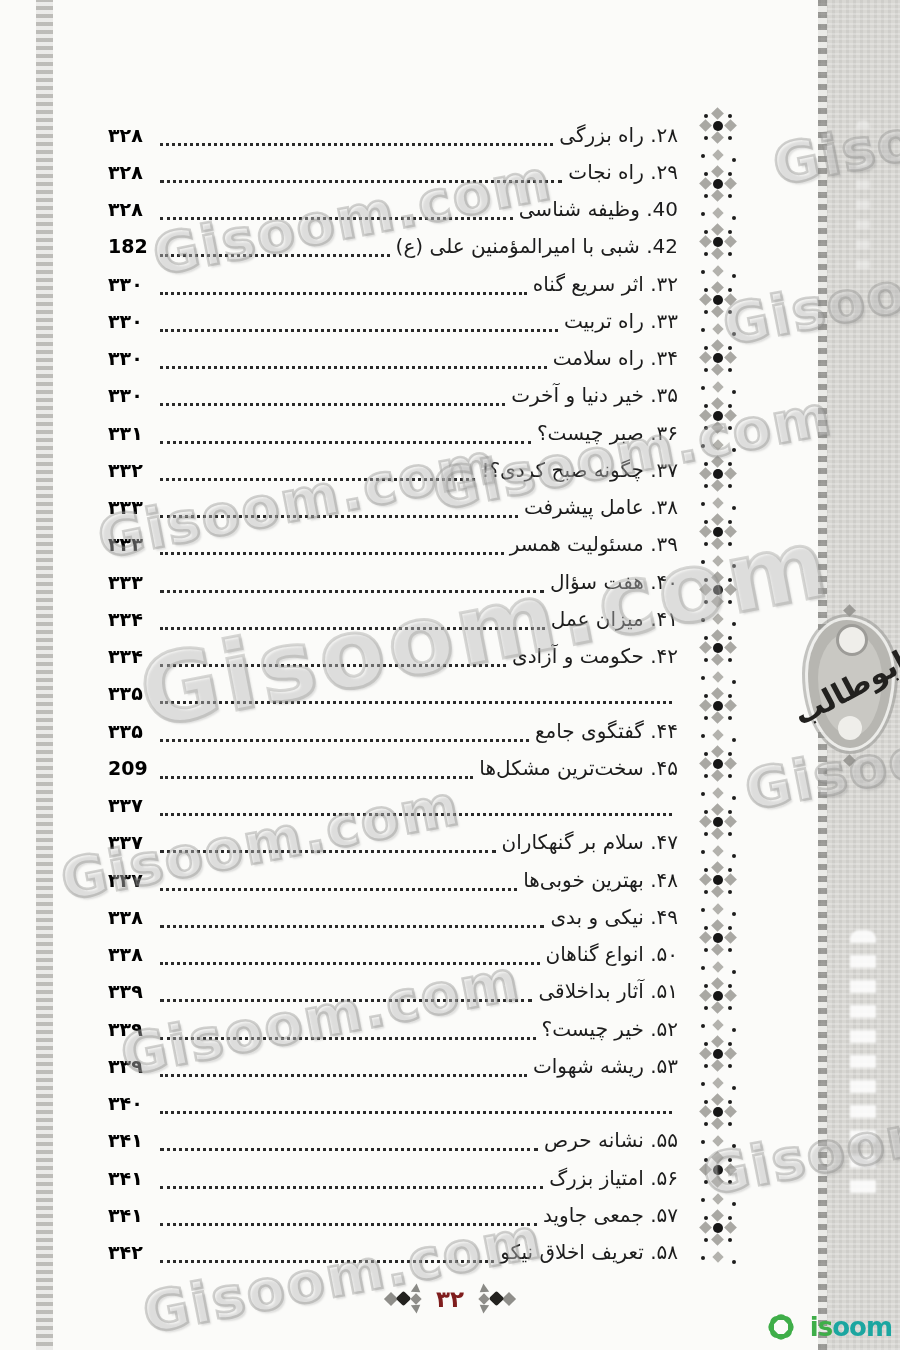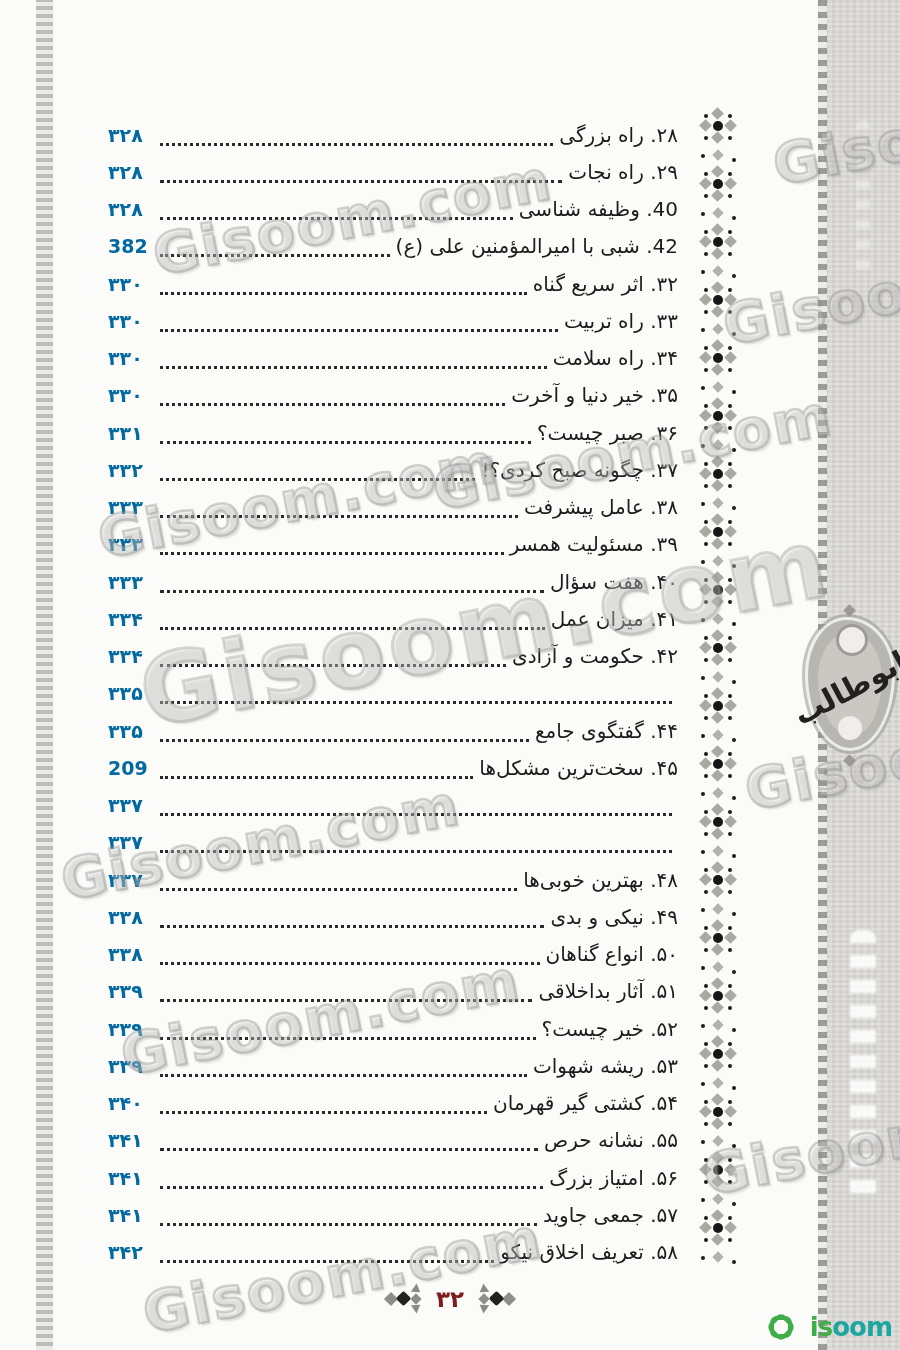--- a/index.html
+++ b/index.html
@@ -57,21 +57,21 @@
   .p1{left:10px;top:2px;} .p2{left:34px;top:2px;} .p3{left:10px;top:24px;} .p4{left:34px;top:24px;}
   .osd{position:absolute;left:20px;top:39px;width:8px;height:8px;background:#b3b2ad;transform:rotate(45deg);}
   .p5{left:7px;top:42px;} .p6{left:38px;top:46px;}
 
   
   .toc{position:absolute;left:108px;top:116px;width:570px;height:1155px;z-index:4;
     display:flex;flex-direction:column;direction:rtl;}
   .toc-row{display:flex;align-items:center;height:37.25px;direction:rtl;}
   .entry{white-space:nowrap;font-size:20px;font-weight:400;color:#1c1c1c;}
   .leader{flex:1;height:19px;border-bottom:3px dotted #2a2a2a;margin:0 6px;min-width:20px;}
-  .pnum{min-width:46px;font-size:19px;font-weight:700;color:#0369a1;text-align:left;}
+  .pnum{min-width:46px;font-size:19px;font-weight:700;color:#000000;text-align:left;}
 
   
   .wm{position:absolute;font-weight:700;font-size:56px;letter-spacing:2px;white-space:nowrap;
     transform:rotate(-11deg);color:rgba(220,220,218,.30);
     -webkit-text-stroke:2.5px rgba(140,140,138,.38);
     text-shadow:2px 3px 2px rgba(125,125,123,.22);
     z-index:6;pointer-events:none;}
   .wm.big{font-size:96px;letter-spacing:4px;-webkit-text-stroke:3px rgba(145,145,143,.35);}
 
   
@@ -416,21 +416,21 @@
         <span class="pnum">۳۲۸</span>
       </div>
       <div class="toc-row">
         <span class="entry">40. وظیفه شناسی</span>
         <span class="leader"></span>
         <span class="pnum">۳۲۸</span>
       </div>
       <div class="toc-row">
         <span class="entry">42. شبی با امیرالمؤمنین علی (ع)</span>
         <span class="leader"></span>
-        <span class="pnum">382</span>
+        <span class="pnum">182</span>
       </div>
       <div class="toc-row">
         <span class="entry">۳۲. اثر سریع گناه</span>
         <span class="leader"></span>
         <span class="pnum">۳۳۰</span>
       </div>
       <div class="toc-row">
         <span class="entry">۳۳. راه تربیت</span>
         <span class="leader"></span>
         <span class="pnum">۳۳۰</span>
@@ -492,20 +492,21 @@
       <div class="toc-row">
         <span class="entry">۴۵. سخت‌ترین مشکل‌ها</span>
         <span class="leader"></span>
         <span class="pnum">209</span>
       </div>
       <div class="toc-row">
         <span class="leader"></span>
         <span class="pnum">۳۳۷</span>
       </div>
       <div class="toc-row">
+        <span class="entry">۴۷. سلام بر گنهکاران</span>
         <span class="leader"></span>
         <span class="pnum">۳۳۷</span>
       </div>
       <div class="toc-row">
         <span class="entry">۴۸. بهترین خوبی‌ها</span>
         <span class="leader"></span>
         <span class="pnum">۳۳۷</span>
       </div>
       <div class="toc-row">
         <span class="entry">۴۹. نیکی و بدی</span>
@@ -526,21 +527,20 @@
         <span class="entry">۵۲. خیر چیست؟</span>
         <span class="leader"></span>
         <span class="pnum">۳۳۹</span>
       </div>
       <div class="toc-row">
         <span class="entry">۵۳. ریشه شهوات</span>
         <span class="leader"></span>
         <span class="pnum">۳۳۹</span>
       </div>
       <div class="toc-row">
-        <span class="entry">۵۴. کشتی گیر قهرمان</span>
         <span class="leader"></span>
         <span class="pnum">۳۴۰</span>
       </div>
       <div class="toc-row">
         <span class="entry">۵۵. نشانه حرص</span>
         <span class="leader"></span>
         <span class="pnum">۳۴۱</span>
       </div>
       <div class="toc-row">
         <span class="entry">۵۶. امتیاز بزرگ</span>

